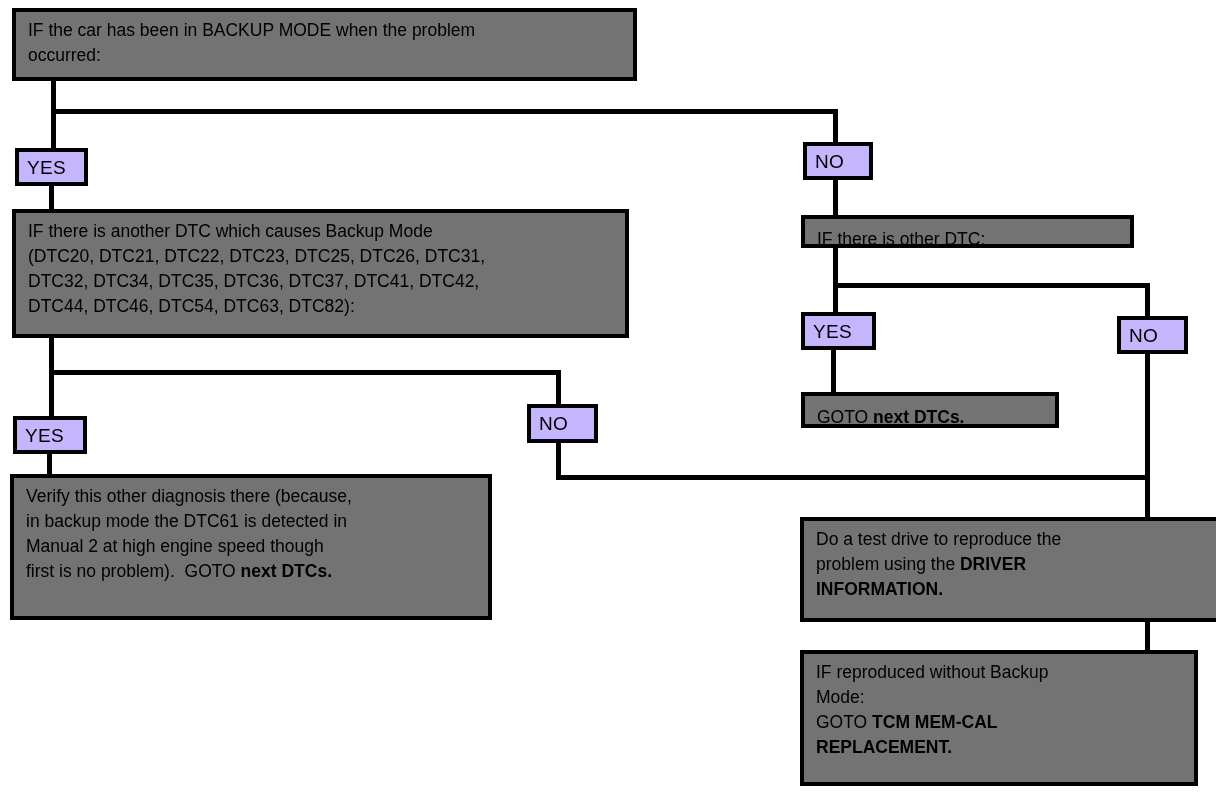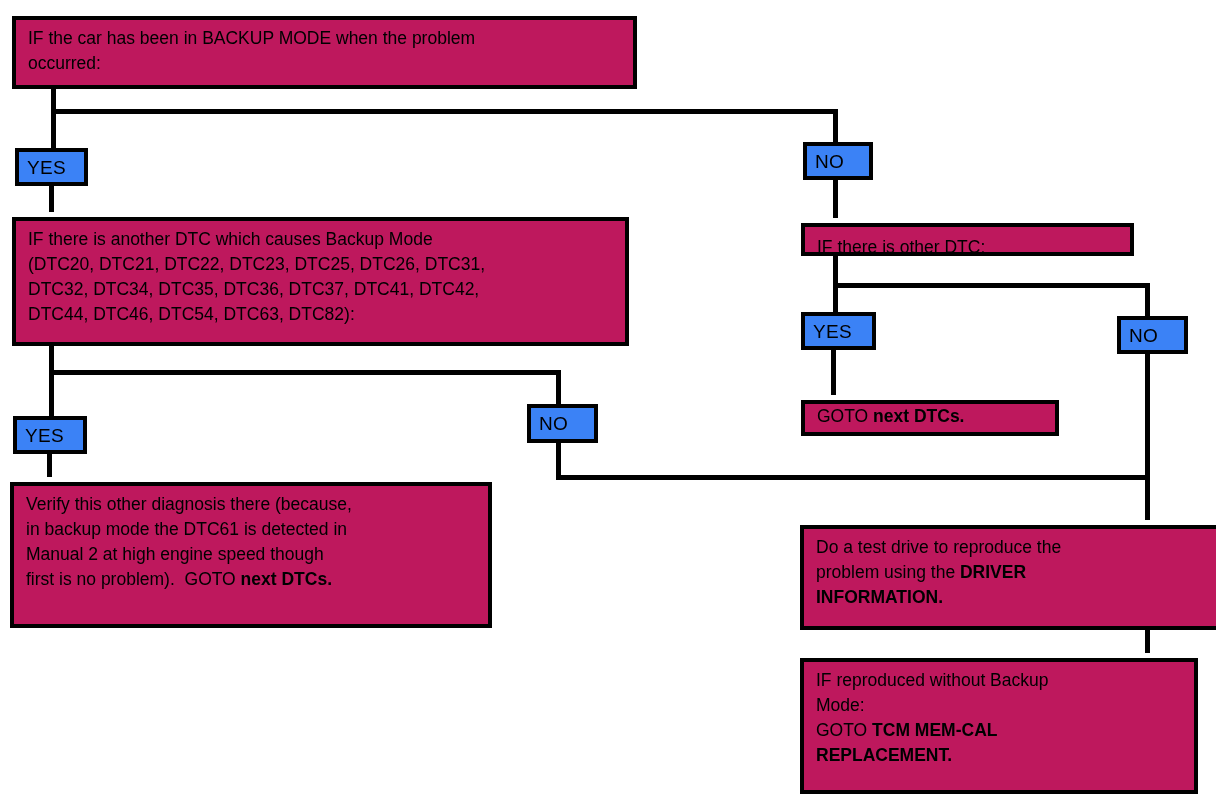--- a/index.html
+++ b/index.html
@@ -15,38 +15,37 @@
     position: relative;
     width: 1216px;
     height: 796px;
     background: #ffffff;
     overflow: hidden;
   }
   .node {
     position: absolute;
     box-sizing: border-box;
     border: 4px solid #000000;
-    background: #be185d;
+    background: #737373;
     color: #000000;
     font-family: "Liberation Sans", sans-serif;
     font-size: 17.5px;
     line-height: 25px;
     z-index: 3;
-    margin-top: 8px;
   }
   .node .txt {
     display: block;
     padding: 6px 10px 4px 12px;
     white-space: pre-line;
   }
   .label-box {
     position: absolute;
     box-sizing: border-box;
     border: 4px solid #000000;
-    background: #3b82f6;
+    background: #c4b5fd;
     color: #000000;
     font-family: "Liberation Sans", sans-serif;
     font-size: 19px;
     line-height: 1;
     display: flex;
     align-items: center;
     z-index: 4;
   }
   .label-box .txt {
     display: block;
@@ -123,21 +122,21 @@
 
   <div class="label-box" style="left:801px;top:312px;width:75px;height:38px;">
     <span class="txt">YES</span>
   </div>
 
   <div class="label-box" style="left:1117px;top:316px;width:71px;height:38px;">
     <span class="txt">NO</span>
   </div>
 
   <div class="node" style="left:801px;top:392px;width:258px;height:36px;">
-    <span class="txt" style="padding-top:0;"><span>GOTO </span><span class="b">next DTCs.</span></span>
+    <span class="txt" style="padding-top:9px;"><span>GOTO </span><span class="b">next DTCs.</span></span>
   </div>
 
   <div class="node" style="left:10px;top:474px;width:482px;height:146px;">
     <span class="txt"><span>Verify this other diagnosis there (because,</span><br><span>in backup mode the DTC61 is detected in</span><br><span>Manual 2 at high engine speed though</span><br><span style="white-space:pre">first is no problem).  GOTO </span><span class="b">next DTCs.</span></span>
   </div>
 
   <div class="node" style="left:800px;top:517px;width:448px;height:105px;">
     <span class="txt"><span style="white-space:pre-line">Do a test drive to reproduce the
 problem using the </span><span class="b" style="white-space:pre-line">DRIVER
 INFORMATION.</span></span>

